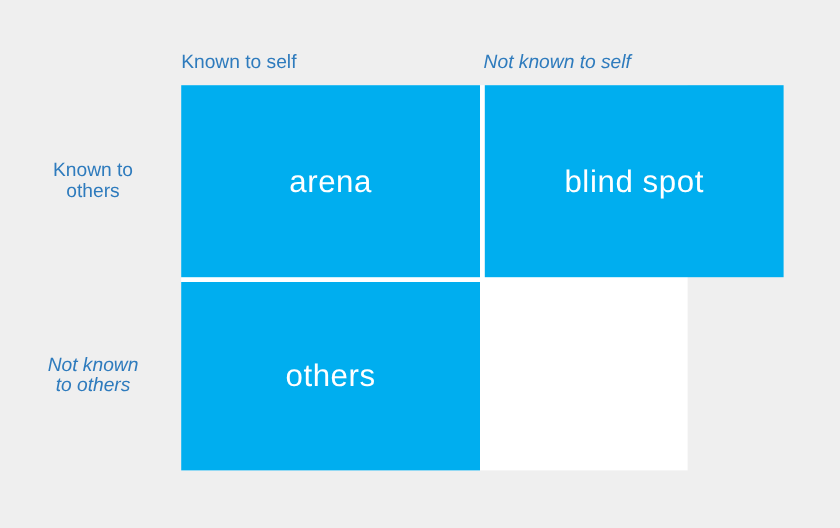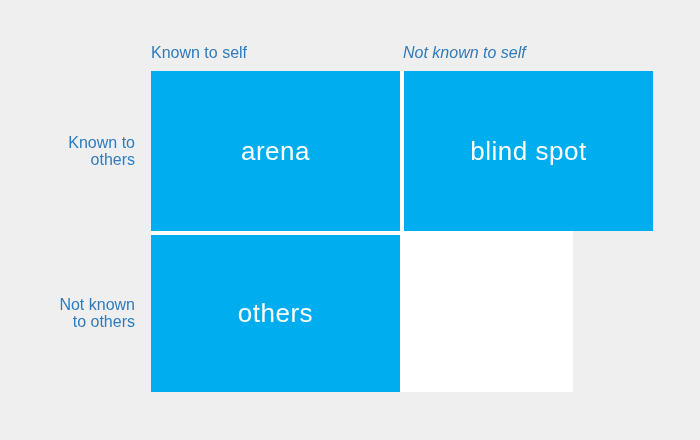--- a/index.html
+++ b/index.html
@@ -22,28 +22,28 @@
     color: var(--label, #2e7bbd);
     white-space: nowrap;
     text-align: right;
   }
   .col-header.first  { left: 151px; }
   .col-header.second { left: 403px; font-style: italic; }
   .row-label {
     position: absolute;
     left: 20px;
     width: 115px;
-    text-align: right;
+    text-align: center;
     font-size: 16px;
     line-height: 17px;
     color: var(--label, #2e7bbd);
     white-space: pre-line;
   }
   .row-label.first  { top: 134px; }
-  .row-label.second { top: 296px; }
+  .row-label.second { top: 296px; font-style: italic; }
   .matrix {
     position: absolute;
     left: 151px;
     top: 71px;
     width: 422px;
     height: 321px;
     background: var(--divider, #ffffff);
     display: grid;
     grid-template-columns: 249px 249px;
     grid-template-rows: 160px 157px;

